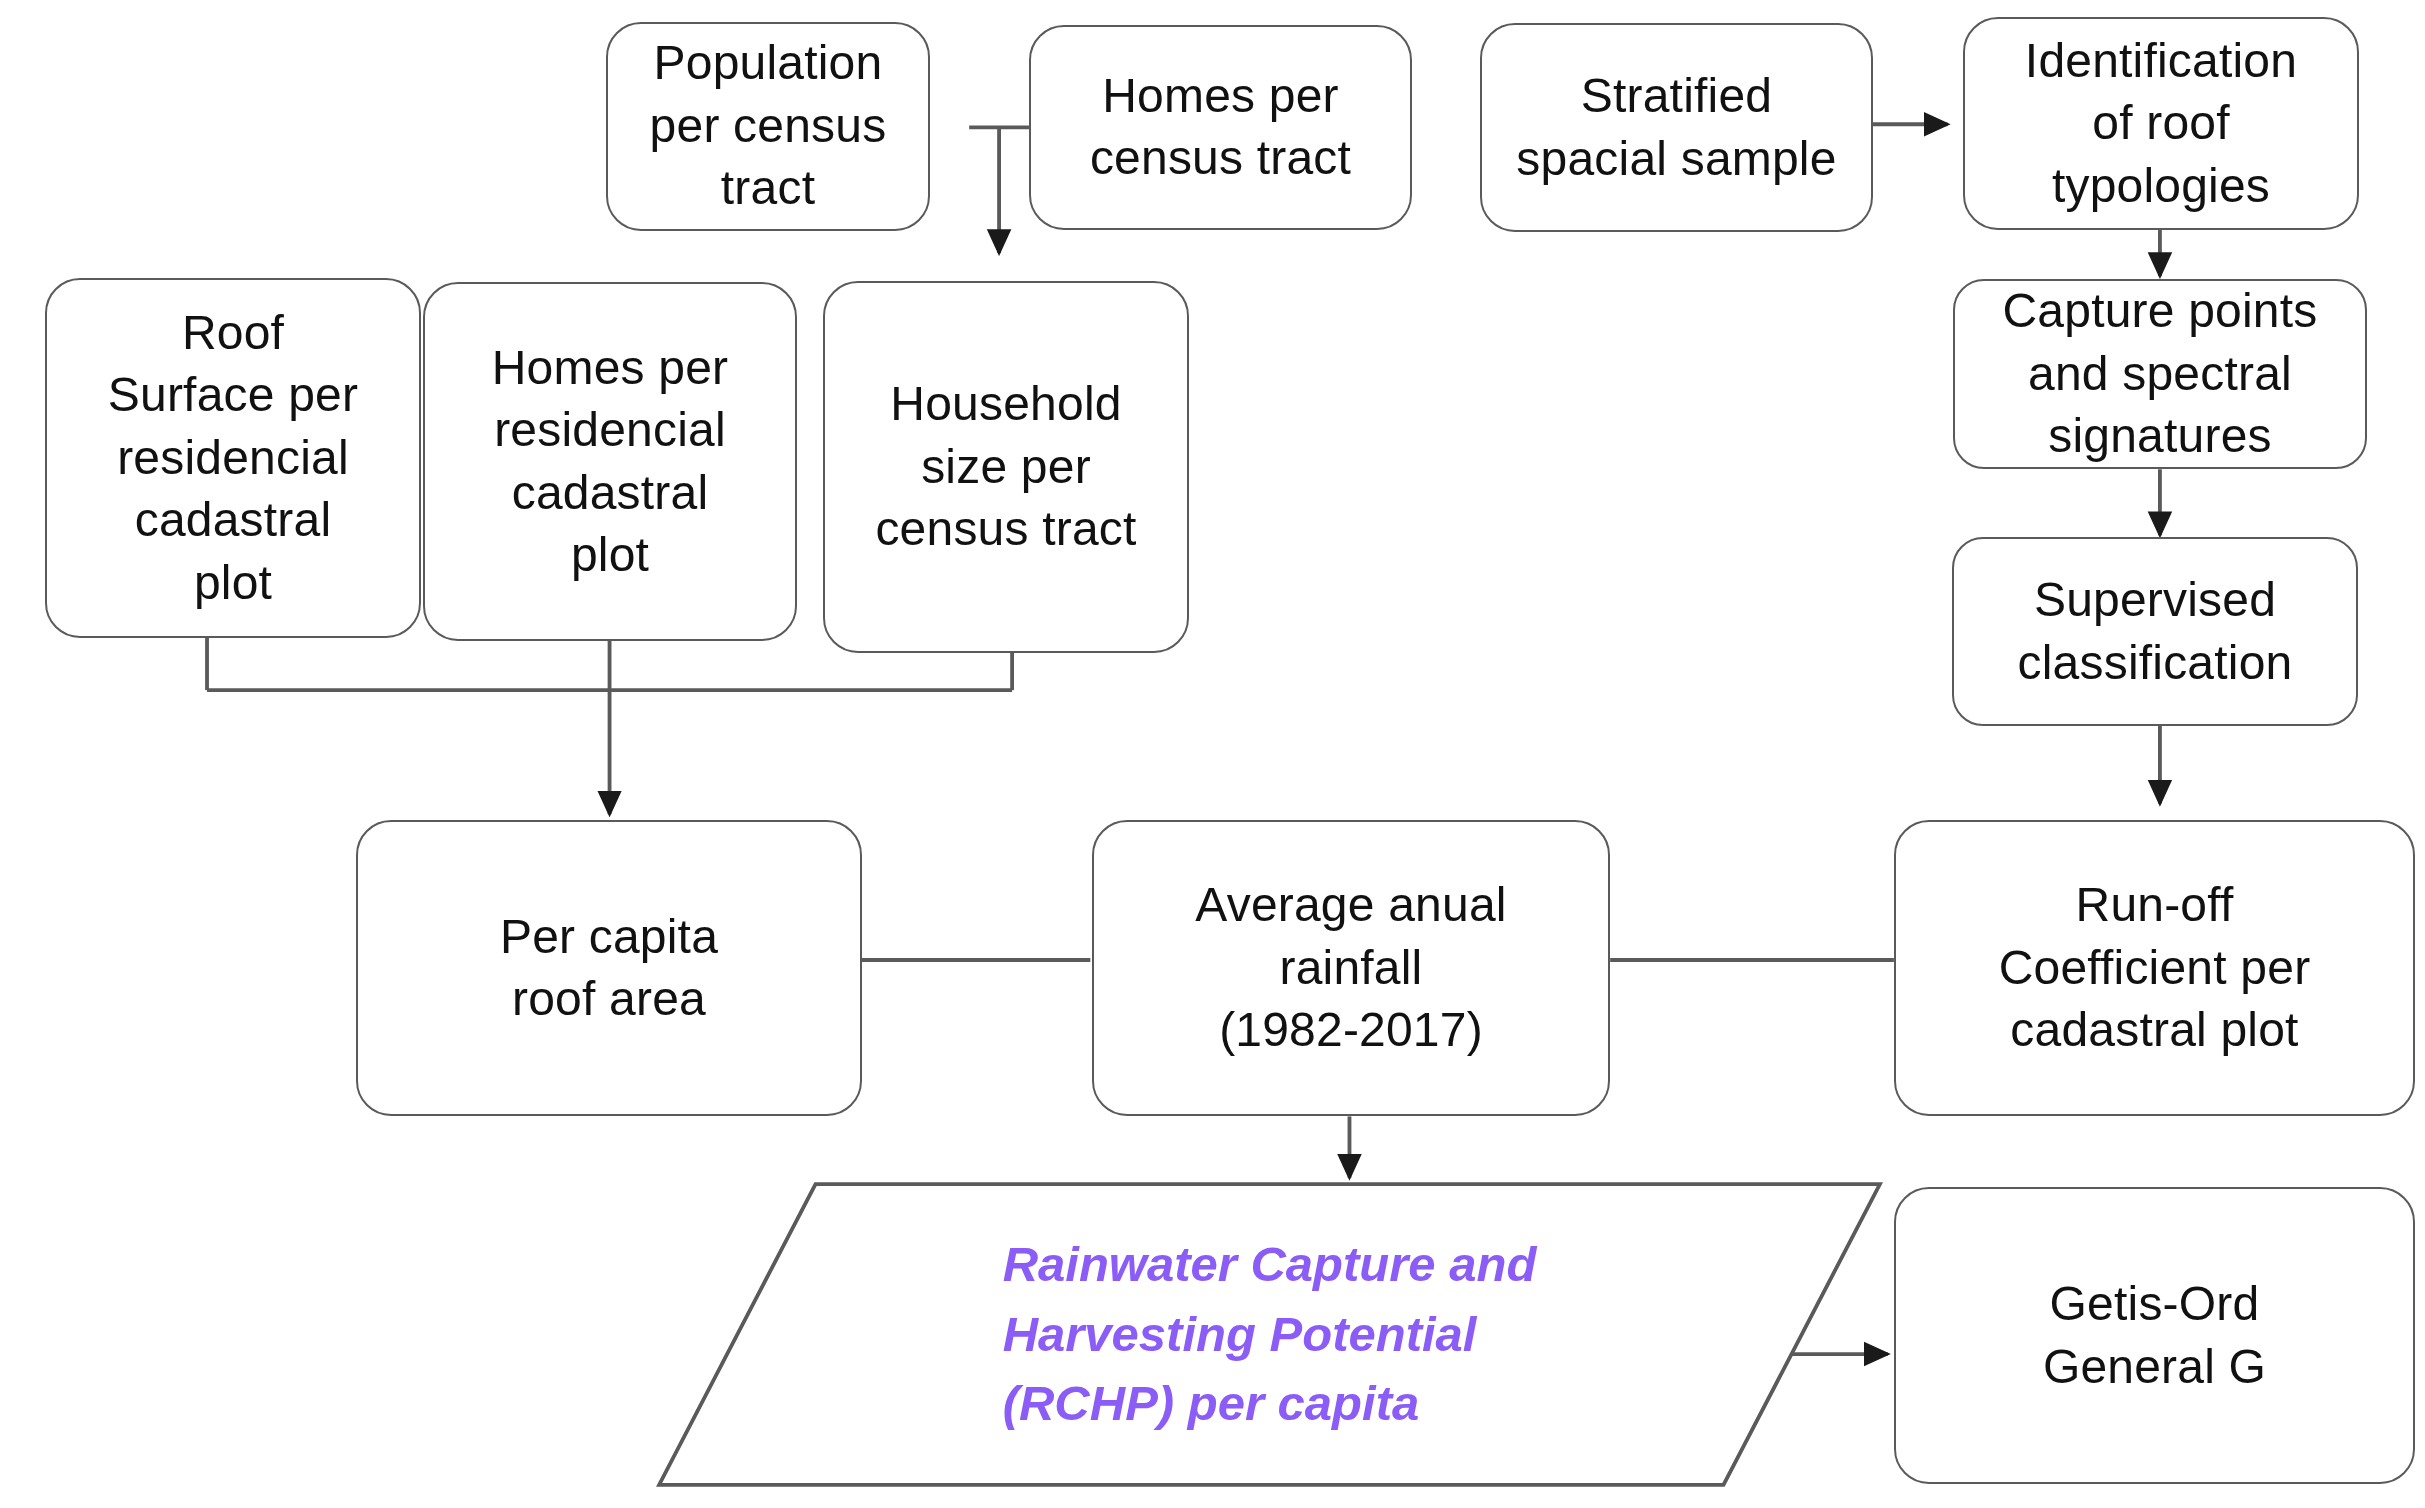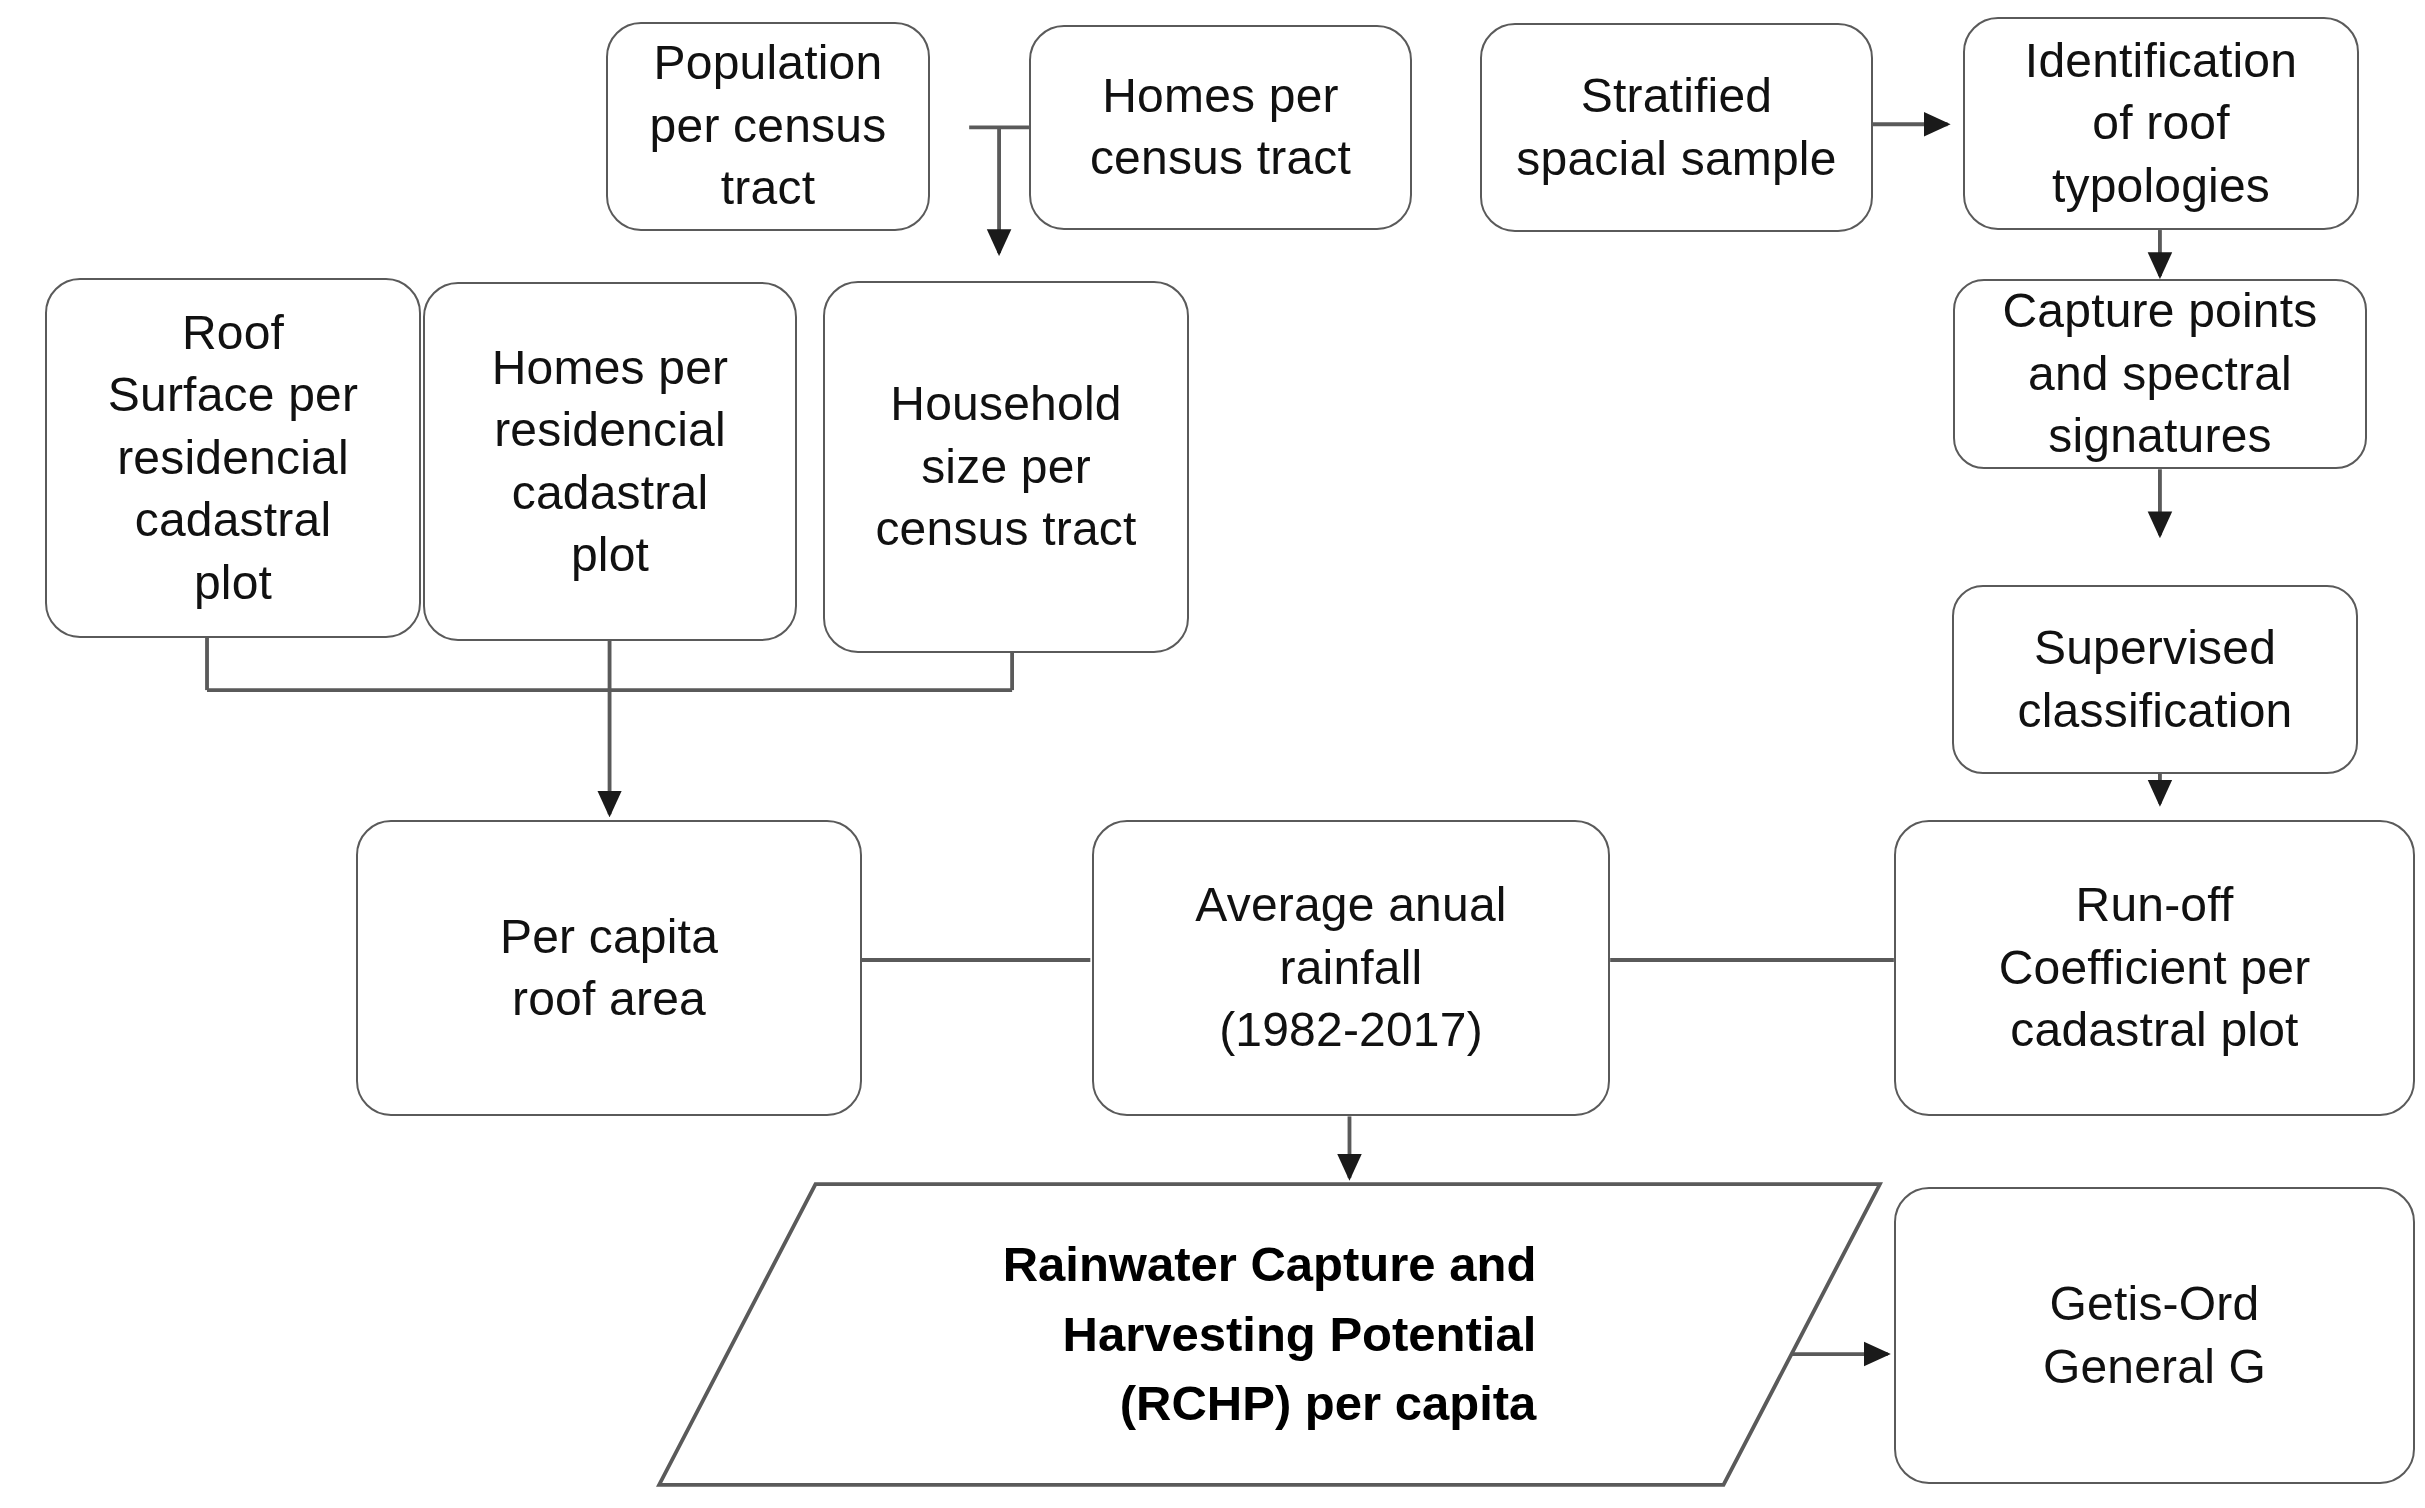--- a/index.html
+++ b/index.html
@@ -48,27 +48,28 @@
     align-items: center;
     justify-content: center;
   }
   .para-wrap svg.shape {
     position: absolute;
     left: 0; top: 0;
     width: 100%; height: 100%;
   }
   .para-label {
     position: relative;
-    text-align: right;
+    text-align: left;
     font-size: 49px;
     line-height: 1.42;
     font-weight: 700;
-    color: #000000;
+    color: #8b5cf6;
     white-space: pre-line;
     z-index: 2;
+    font-style: italic;
   }
 </style>
 </head>
 <body>
 
 <div id="canvas">
 
   <svg class="edges" viewBox="0 0 3164 1968" xmlns="http://www.w3.org/2000/svg">
     <defs>
       <marker id="arrowhead" markerWidth="7" markerHeight="7" refX="6.2" refY="3.5" orient="auto" markerUnits="strokeWidth">
@@ -147,21 +148,21 @@
 plot</div>
 
   <div class="node" style="left:823px; top:281px; width:366px; height:372px;">Household
 size per
 census tract</div>
 
   <div class="node tight" style="left:1953px; top:279px; width:414px; height:190px;">Capture points
 and spectral
 signatures</div>
 
-  <div class="node tight" style="left:1952px; top:537px; width:406px; height:189px;margin-top:48px;">Supervised
+  <div class="node tight" style="left:1952px; top:537px; width:406px; height:189px;">Supervised
 classification</div>
 
   <div class="node" style="left:356px; top:820px; width:506px; height:296px;">Per capita
 roof area</div>
 
   <div class="node" style="left:1092px; top:820px; width:518px; height:296px;">Average anual
 rainfall
 (1982-2017)</div>
 
   <div class="node" style="left:1894px; top:820px; width:521px; height:296px;">Run-off

